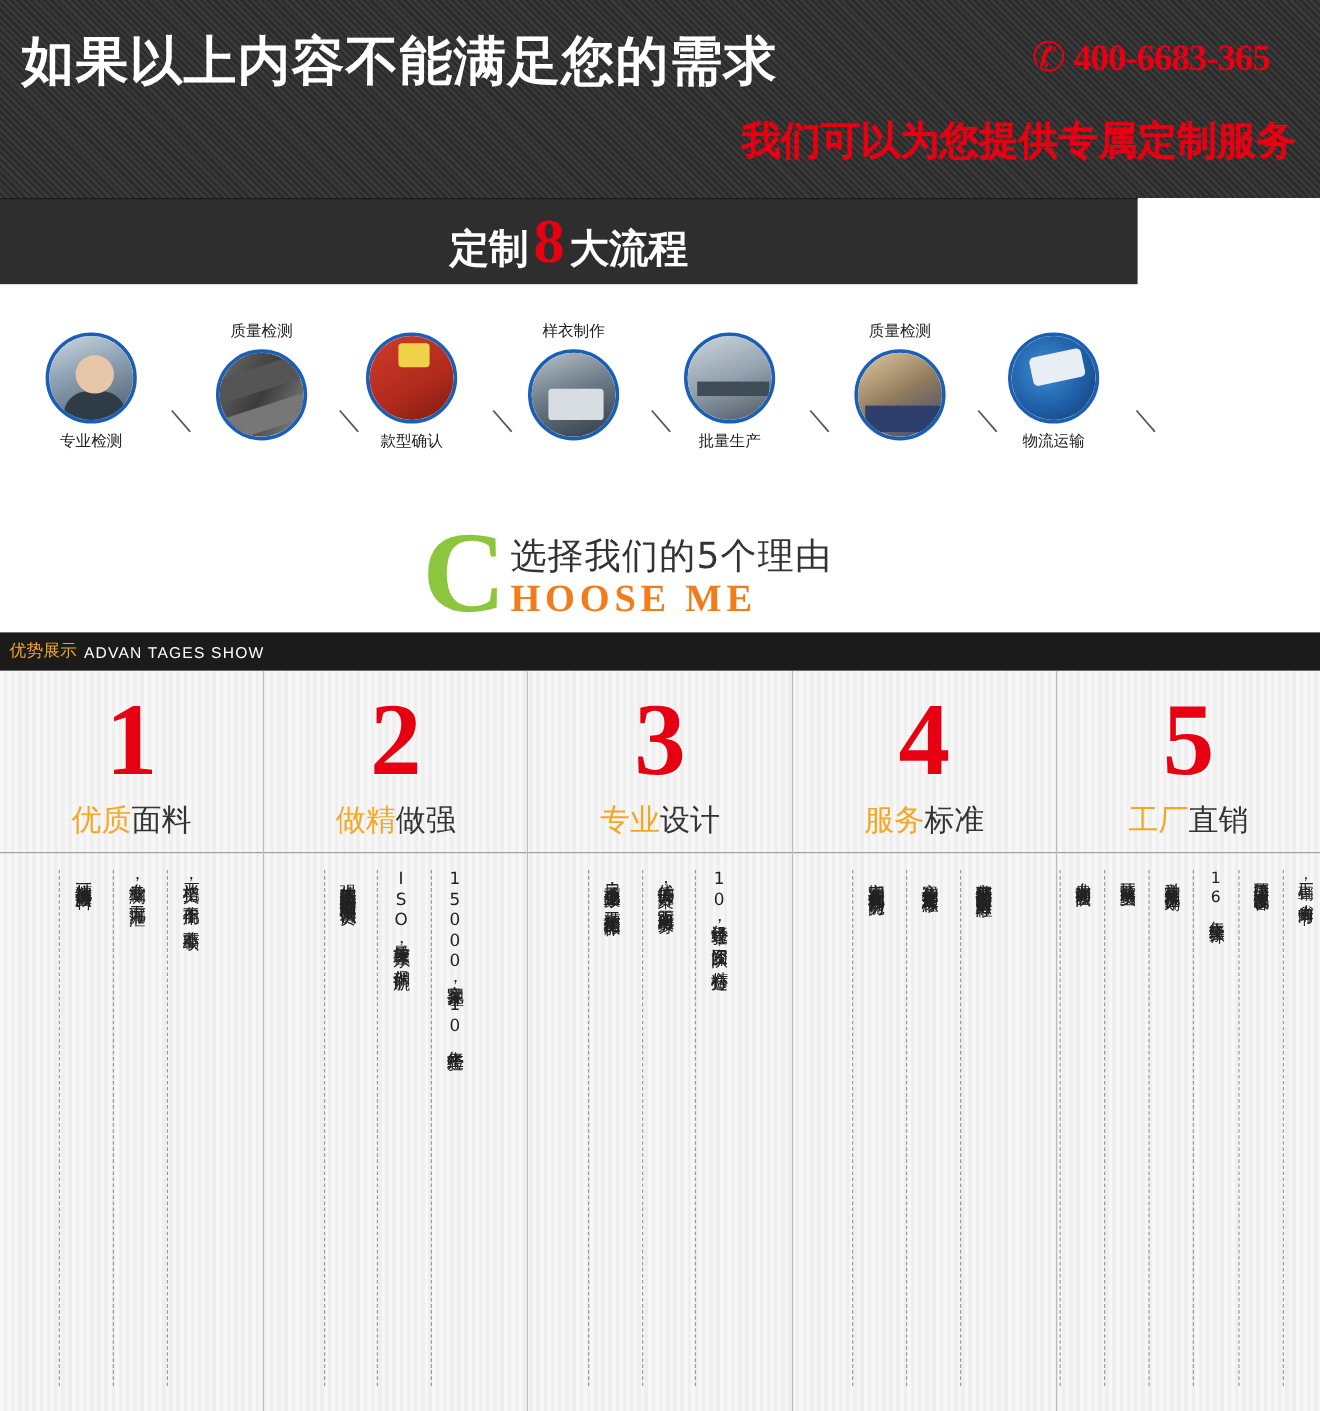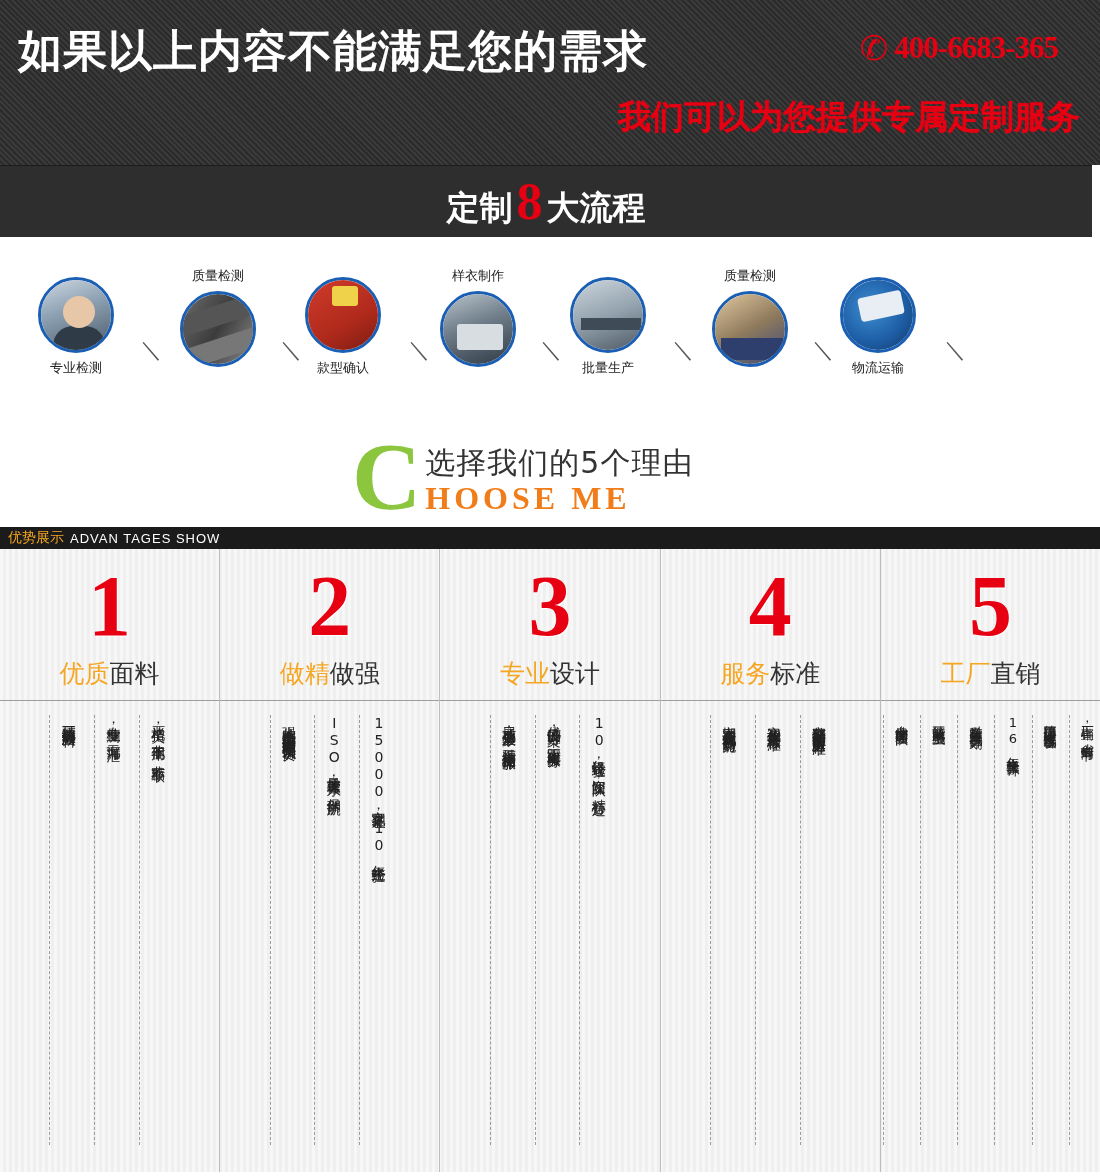--- a/index.html
+++ b/index.html
@@ -38,21 +38,21 @@
   .banner-line2 {
     position: absolute; right: 20px; top: 95px;
     font-size: 33px; font-weight: bold; color: #e60012;
     font-family: "DejaVu Sans", sans-serif;
     text-shadow: 0 0 1px #e60012;
   }
 
   
   .process-title-bar {
     position: relative;
-    width: 1092px; height: 72px;
+    width: 948px; height: 72px;
     background: #2e2e2e;
     border-top: 1px solid #1c1c1c;
     display: flex; align-items: center; justify-content: center;
   }
   .process-title {
     display: flex; align-items: baseline;
     font-size: 33px; font-weight: bold; color: #fff;
     font-family: "DejaVu Sans", sans-serif;
   }
   .process-title .big8 {
@@ -127,21 +127,21 @@
   }
   .choose-en {
     font-size: 32px; font-weight: bold; color: #f07d1a;
     font-family: "Liberation Serif", serif;
     letter-spacing: 4px; margin-top: -4px;
   }
 
   
   .adv-bar {
     position: relative;
-    width: 1100px; height: 22px;
+    width: 1100px; height: 32px;
     background: #1b1b1b;
     display: flex; align-items: center;
   }
   .adv-cn { color: #f5a623; font-size: 14px; margin-left: 8px; font-family: "DejaVu Sans", sans-serif; }
   .adv-en { color: #ffffff; font-size: 13px; margin-left: 6px; letter-spacing: 1px; }
 
   
   .cols {
     position: relative;
     width: 1100px; height: 623px;

